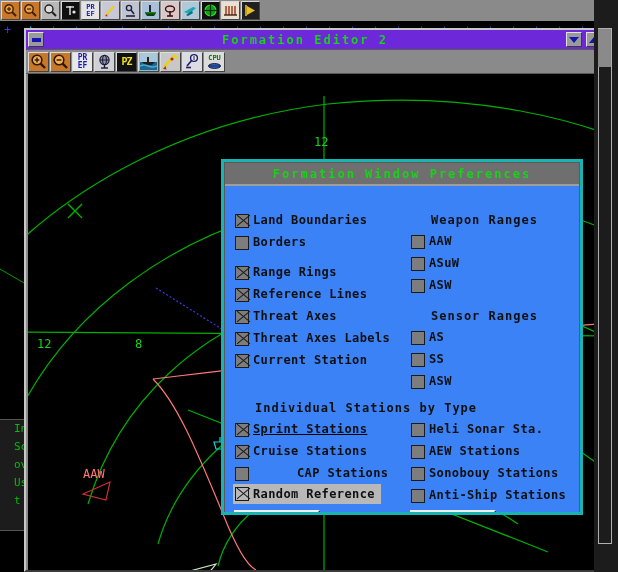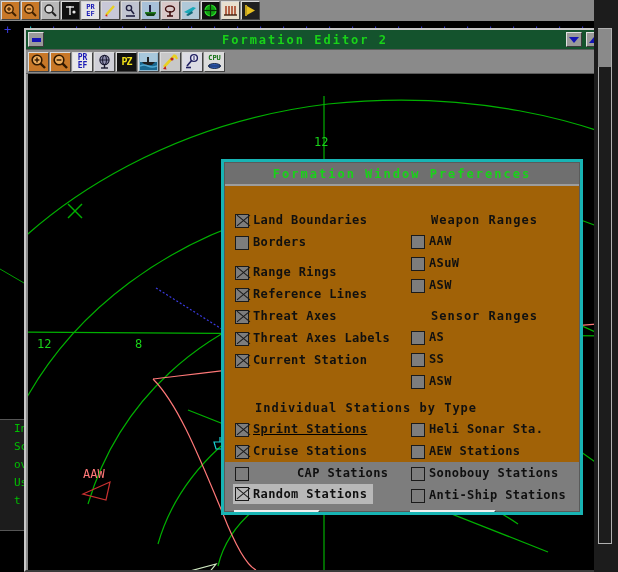--- a/index.html
+++ b/index.html
@@ -126,21 +126,21 @@
     border-top: 2px solid #c8c8c8;
     border-left: 2px solid #c8c8c8;
     border-right: 2px solid #3a3a3a;
     border-bottom: 2px solid #3a3a3a;
     box-sizing: border-box;
     overflow: hidden;
   }
   #main-titlebar {
     position: relative;
     height: 19px;
-    background: #14532d;
+    background: #6d28d9;
     display: flex;
     align-items: center;
     border-bottom: 1px solid #5a5a5a;
   }
   .tb-btn {
     width: 16px; height: 15px;
     margin: 1px 2px;
     background: #9a9a9a;
     border-top: 1px solid #e0e0e0;
     border-left: 1px solid #e0e0e0;
@@ -265,22 +265,22 @@
   #prefs-title {
     color: #19d219;
     font-size: 12px;
     font-weight: bold;
     letter-spacing: 2px;
     font-family: "DejaVu Sans Mono", monospace;
     white-space: nowrap;
   }
   #prefs-body {
     position: relative;
-    height: 276px;
-    background: #a16207;
+    height: 329px;
+    background: #3b82f6;
     padding-left: 45px;
   }
 
   .cb-row {
     position: absolute;
     display: flex;
     align-items: center;
     height: 19px;
     white-space: nowrap;
   }
@@ -726,21 +726,21 @@
         <div class="cb-row" style="left:10px; top:256px;">
           <span class="cb-box checked"></span>
           <span class="cb-label">Cruise Stations</span>
         </div>
         <div class="cb-row" style="left:10px; top:278px;gap:44px;">
           <span class="cb-box"></span>
           <span class="cb-label">CAP Stations</span>
         </div>
         <div class="cb-row highlight" style="left:8px; top:298px; padding-left:2px; height:20px;">
           <span class="cb-box checked"></span>
-          <span class="cb-label">Random Stations</span>
+          <span class="cb-label">Random Reference</span>
         </div>
 
         <div class="cb-row" style="left:186px; top:234px;">
           <span class="cb-box"></span>
           <span class="cb-label">Heli Sonar Sta.</span>
         </div>
         <div class="cb-row" style="left:186px; top:256px;">
           <span class="cb-box"></span>
           <span class="cb-label">AEW Stations</span>
         </div>

